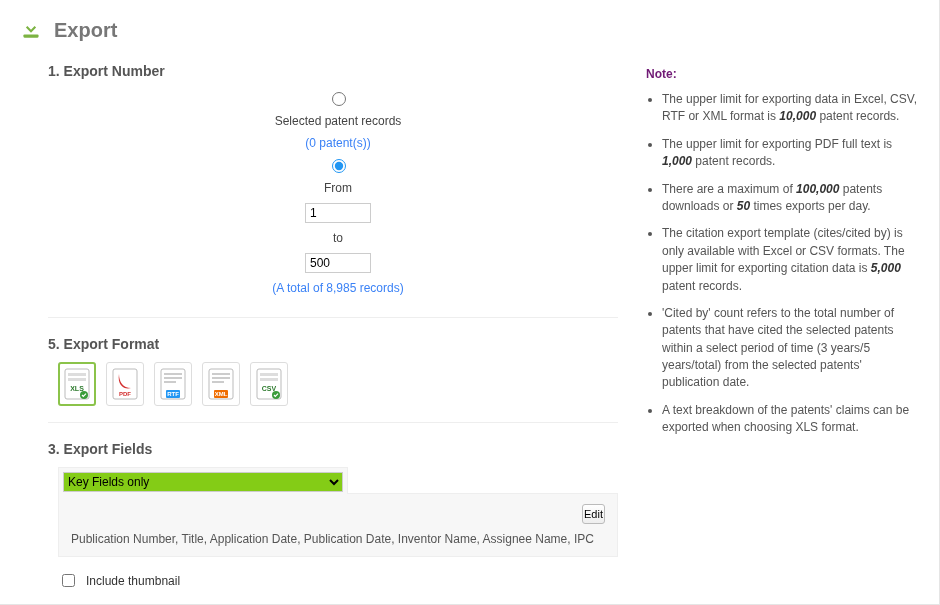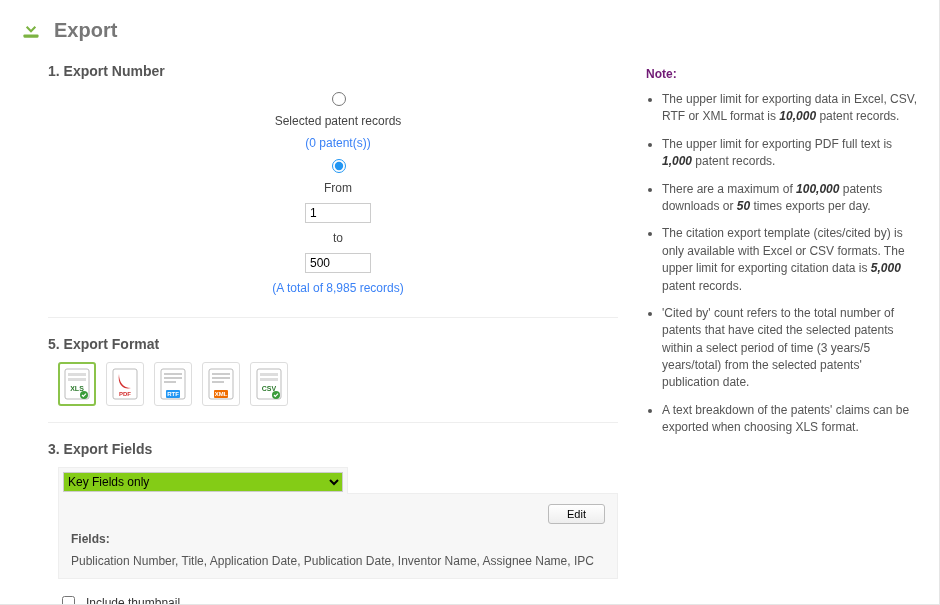--- a/index.html
+++ b/index.html
@@ -114,21 +114,21 @@
     margin-top: 0;
     color: #555;
   }
   .fields-panel-head {
     display: flex;
     justify-content: flex-end;
     margin-bottom: 8px;
   }
   .btn-small {
     font-size: 11px;
-    padding: 3px 18px;
+    padding: 3px 1px;
     border: 1px solid #bbb;
     border-radius: 3px;
     background: linear-gradient(#fff,#eee);
     cursor: pointer;
     text-align: right;
   }
   .fields-label { font-weight: bold; margin-bottom: 8px; }
   .thumb-row, .lang-row {
     margin: 14px 0 0 10px;
     display: flex;
@@ -269,21 +269,20 @@
         <div class="fields-box">
           <div class="fields-select-wrap">
             <select>
               <option>Key Fields only</option>
             </select>
           </div>
           <div class="fields-panel fields-body" style="width:560px;">
             <div class="fields-panel-head">
               <button class="btn-small">Edit</button>
             </div>
-            <div class="fields-label">Fields:</div>
             <div>Publication Number, Title, Application Date, Publication Date, Inventor Name, Assignee Name, IPC</div>
           </div>
         </div>
         <div class="thumb-row">
           <input type="checkbox" style="">
           <span>Include thumbnail</span>
         </div>
       </div>
 
       <div class="actions">

